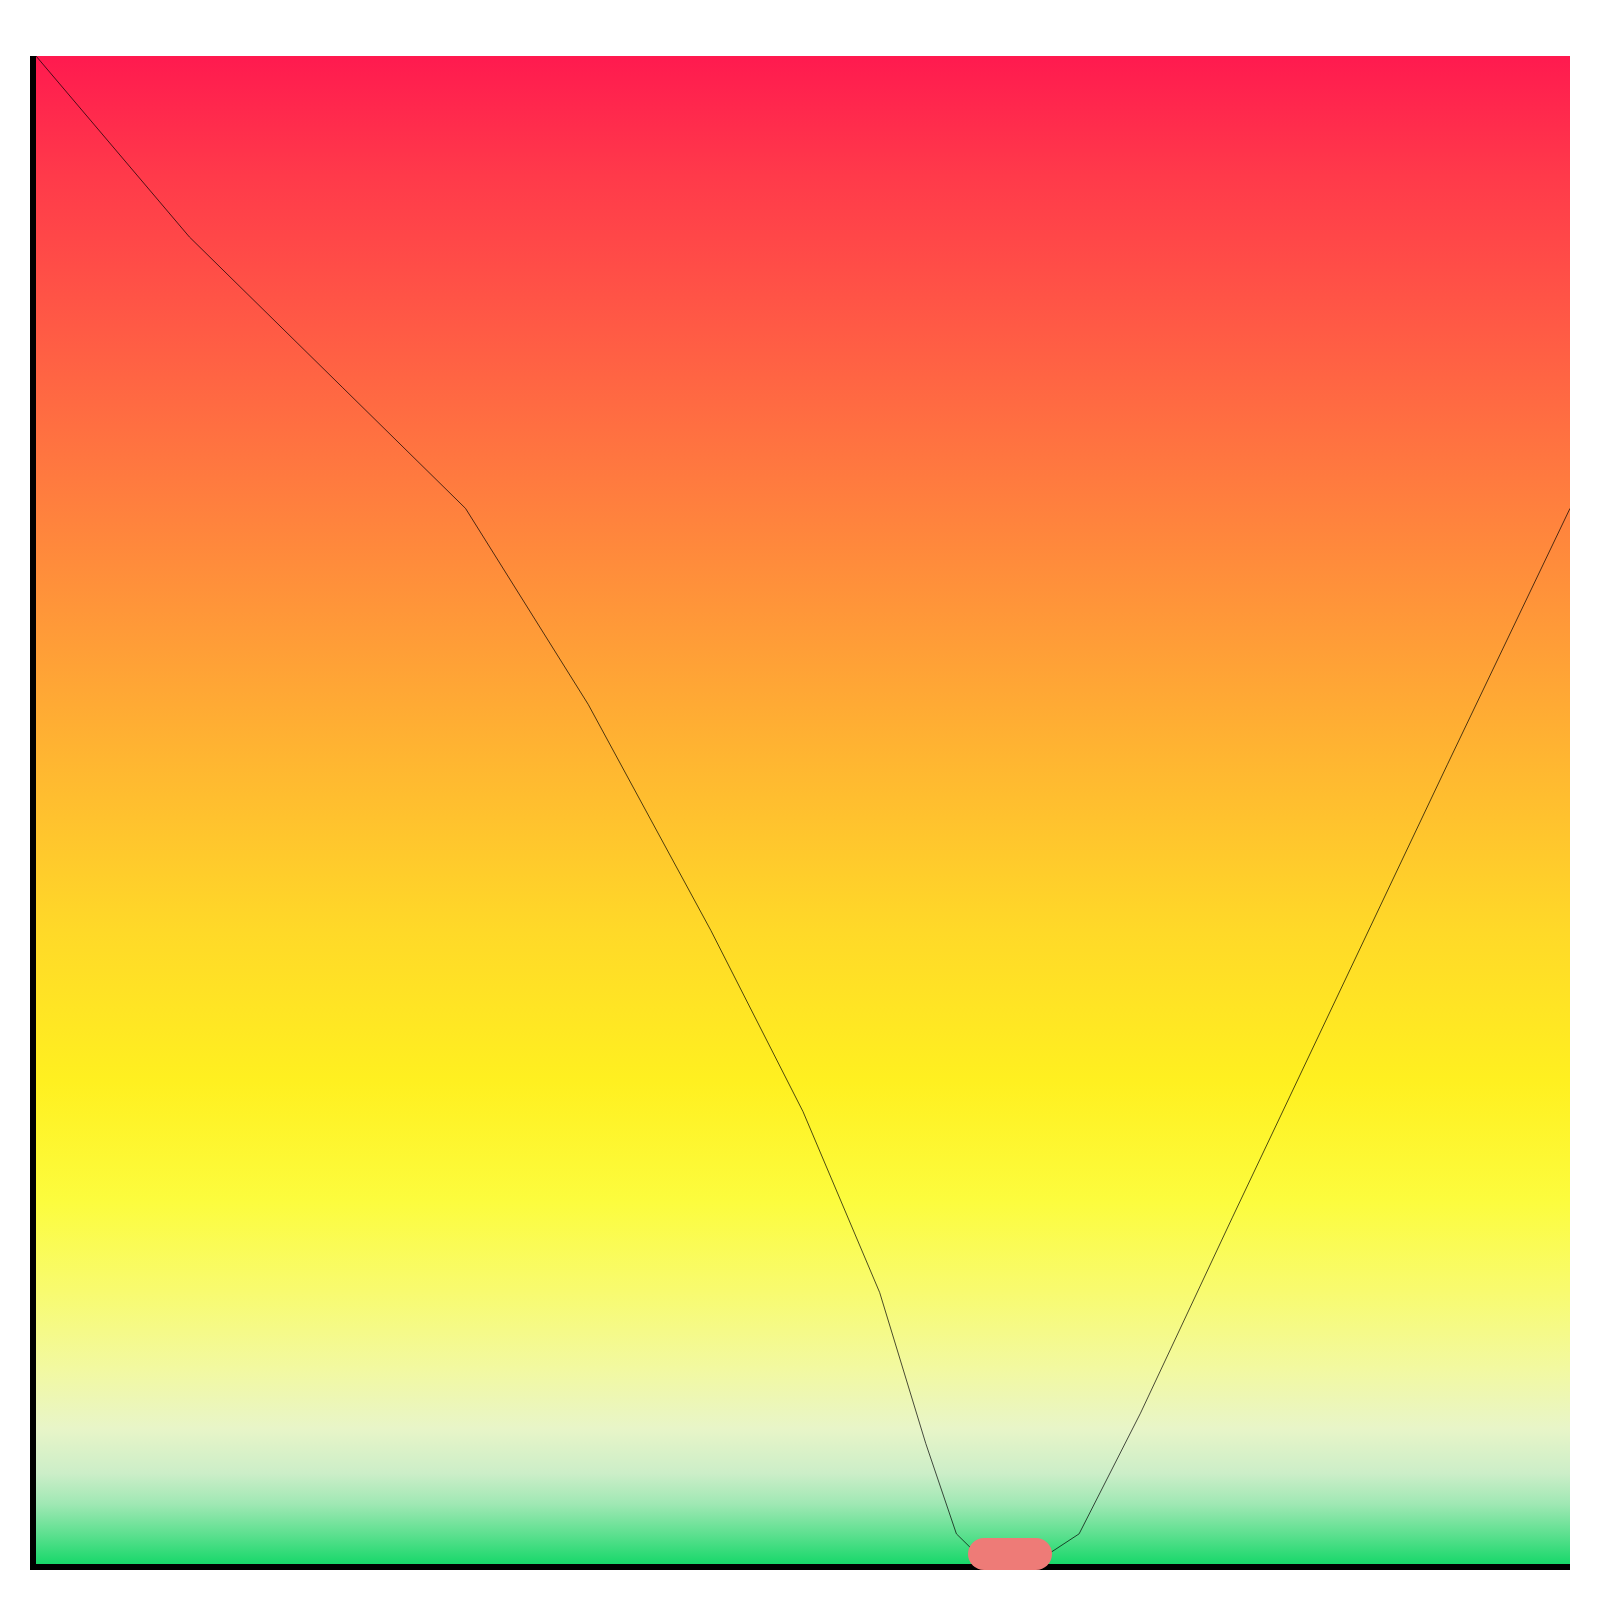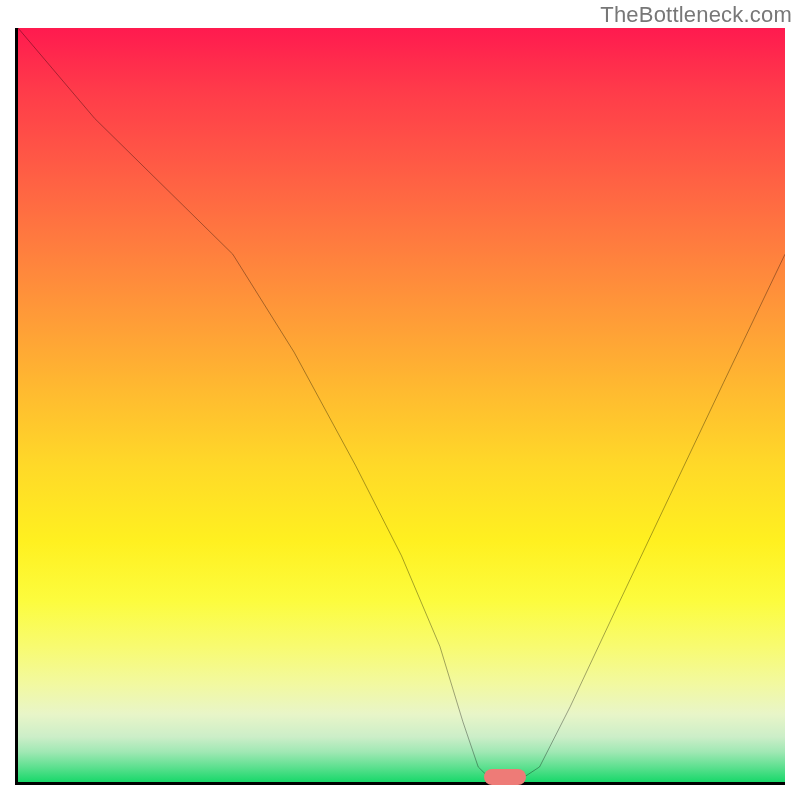--- a/index.html
+++ b/index.html
@@ -77,21 +77,20 @@
     background: #ee7b77;
     z-index: 4;
     transform: translate(-50%, -50%);
   }
 </style>
 </head>
 <body>
 
 <div class="container">
 
-  <div class="watermark">TheBottleneck.com</div>
 
   <div class="plot-frame">
     <div class="gradient-bg"></div>
 
     <svg class="curve-svg" viewBox="0 0 100 100" preserveAspectRatio="none">
       <path d="M0.00 0.00 L10.00 12.00 L20.00 22.00 L28.00 30.00 L36.00 43.00 L44.00 58.00 L50.00 70.00 L55.00 82.00 L58.00 92.00 L60.00 98.00 L62.00 100.00 L65.00 100.00 L68.00 98.00 L72.00 90.00 L78.00 77.00 L85.00 62.00 L92.00 47.00 L100.00 30.00" id="curvePath" fill="none" stroke="#000000" stroke-width="0.35" vector-effect="non-scaling-stroke"></path>
     </svg>
 
     <div class="marker" id="optMarker" style="left: 487.045px; top: 749px; background: rgb(238, 123, 119);"></div>
   </div>

